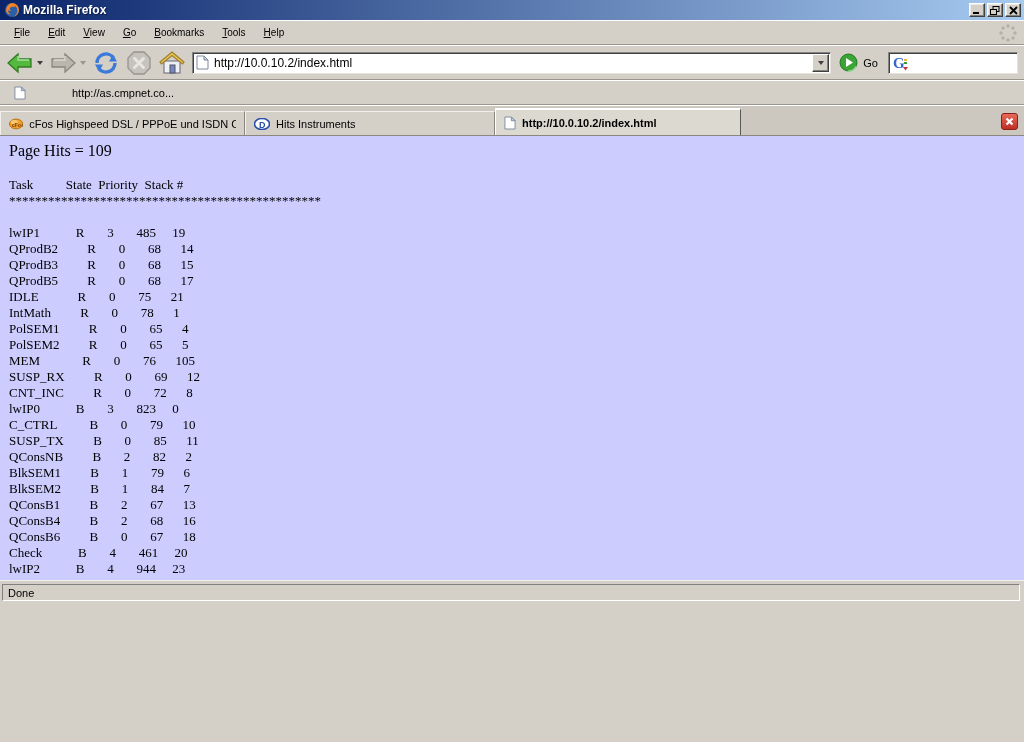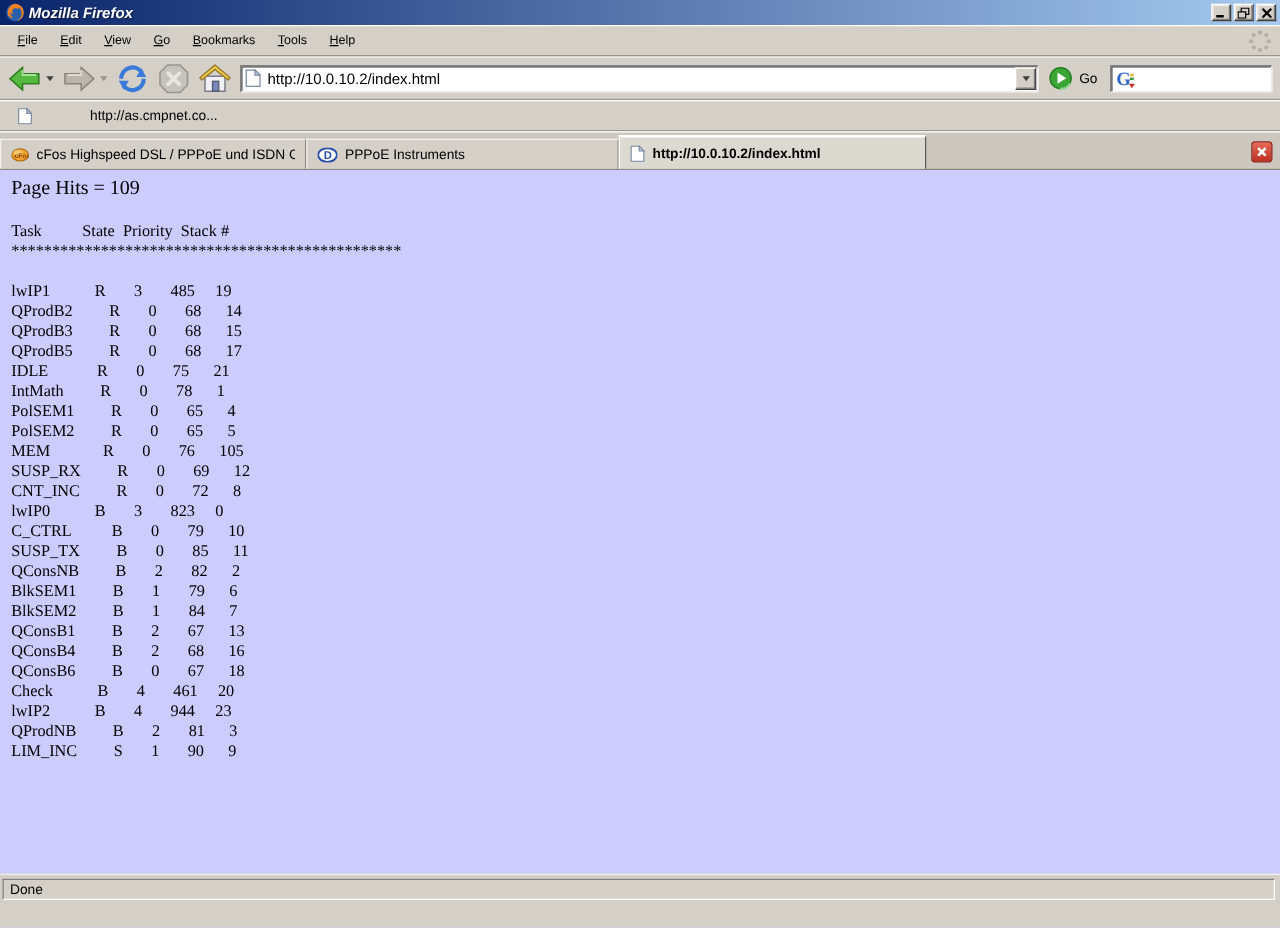--- a/index.html
+++ b/index.html
@@ -3,21 +3,21 @@
 <meta charset="utf-8">
 <style>
   * { box-sizing: border-box; margin: 0; padding: 0; }
   html,body { width:1024px; height:742px; overflow:hidden; }
   body { font-family:"Liberation Sans", sans-serif; background:#d4d0c8; }
 
   
   .titlebar {
     height:20px; display:flex; align-items:center;
     background:linear-gradient(to right,#0a246a,#a6caf0);
-    padding:0 3px; color:#fff;font-style:italic;
+    padding:0 3px; color:#fff;
   }
   .titlebar .app-icon { width:16px; height:16px; margin:0 3px 0 1px; flex:0 0 auto; }
   .titlebar .title-text { font-size:12px; font-weight:bold; flex:1;
     text-shadow:1px 1px 1px rgba(0,0,0,.4); white-space:nowrap; }
   .win-btns { display:flex; gap:2px; }
   .win-btn {
     width:16px; height:14px; background:#d4d0c8;
     border:1px solid; border-color:#fff #404040 #404040 #fff;
     box-shadow:inset -1px -1px 0 #808080, inset 1px 1px 0 #ece9e4;
     display:flex; align-items:center; justify-content:center; cursor:default;
@@ -81,21 +81,21 @@
   .tab.active { height:27px; background:#dcd9d1; font-weight:bold;
     border-top:2px solid #fff; border-left:1px solid #fff; border-right:1px solid #5a5852; }
   .tab1 { width:245px; } .tab2 { width:250px; } .tab3 { width:246px; }
   .tab-close {
     position:absolute; right:6px; top:7px; width:17px; height:17px; border-radius:3px;
     background:linear-gradient(to bottom,#e66a5a,#c03024);
     border:1px solid #8c1f16; display:flex; align-items:center; justify-content:center;
   }
 
   
-  .content { height:563px; background:#ccccff; padding:6px 0 4px 9px; overflow:hidden; }
+  .content { height:444px; background:#ccccff; padding:6px 0 4px 9px; overflow:hidden; }
   .page-hits { font-family:"Liberation Serif", serif; font-size:16px; color:#000; }
   .task-pre { margin-top:17px; font-family:Liberation Serif, serif;
     font-size:13px; line-height:16px; color:#000; white-space:pre; }
 
   
   .statusbar { height:22px; background:#d4d0c8; padding:3px 4px 0 2px; border-top:1px solid #f2f0ec; }
   .status-panel { height:17px; border:1px solid; border-color:#808080 #fff #fff #808080;
     display:flex; align-items:center; padding-left:5px; font-size:11px; color:#000; }
 </style>
 </head>
@@ -231,21 +231,21 @@
       <ellipse cx="6" cy="5" rx="4" ry="2.5" fill="#f8c870"></ellipse>
       <text x="3" y="10" font-size="6" font-weight="bold" fill="#7a3c00">cFos</text>
     </svg>
     <span class="tab-label">cFos Highspeed DSL / PPPoE und ISDN CAP...</span>
   </div>
   <div class="tab tab2">
     <svg width="16" height="12" viewBox="0 0 16 12">
       <ellipse cx="8" cy="6" rx="7.5" ry="5.5" fill="#fff" stroke="#2a4faa" stroke-width="1.6"></ellipse>
       <text x="5" y="9.5" font-size="9" font-weight="bold" fill="#2a4faa">D</text>
     </svg>
-    <span class="tab-label">PPPoE Instruments</span>
+    <span class="tab-label">Hits Instruments</span>
   </div>
   <div class="tab tab3 active">
     <svg width="12" height="14" viewBox="0 0 13 15">
       <path d="M1 1 L8 1 L12 5 L12 14 L1 14 Z" fill="#fff" stroke="#7a8aa0"></path>
       <path d="M8 1 L8 5 L12 5 Z" fill="#c8d4e8" stroke="#7a8aa0"></path>
     </svg>
     <span class="tab-label">http://10.0.10.2/index.html</span>
   </div>
   <div class="tab-close">
     <svg width="9" height="9">

